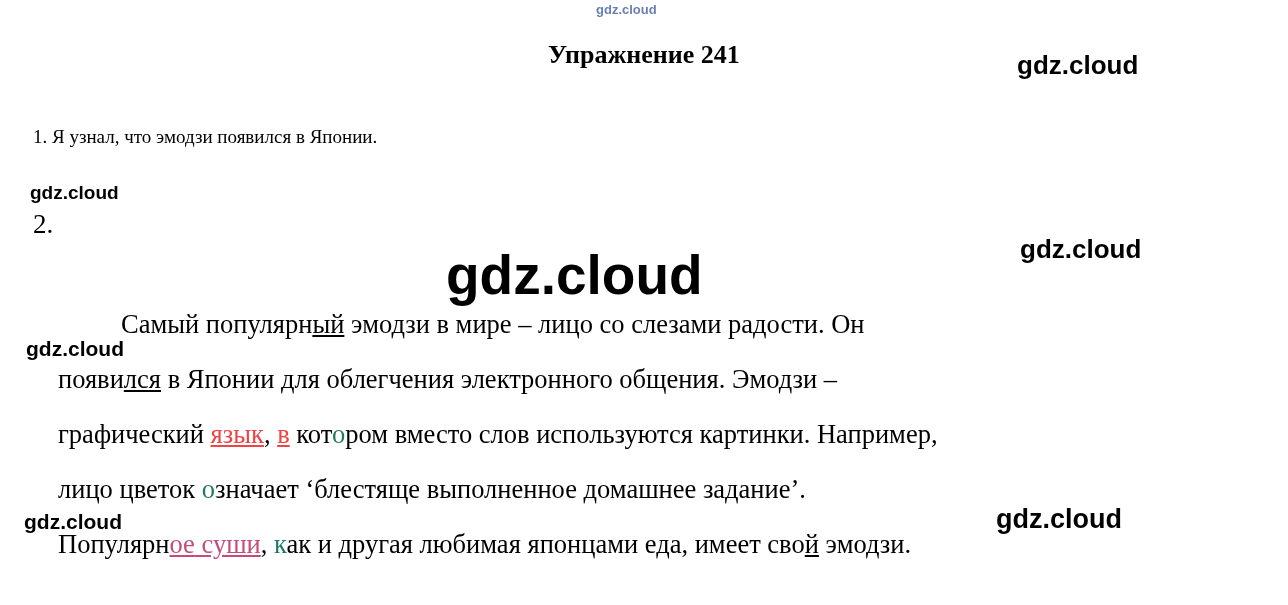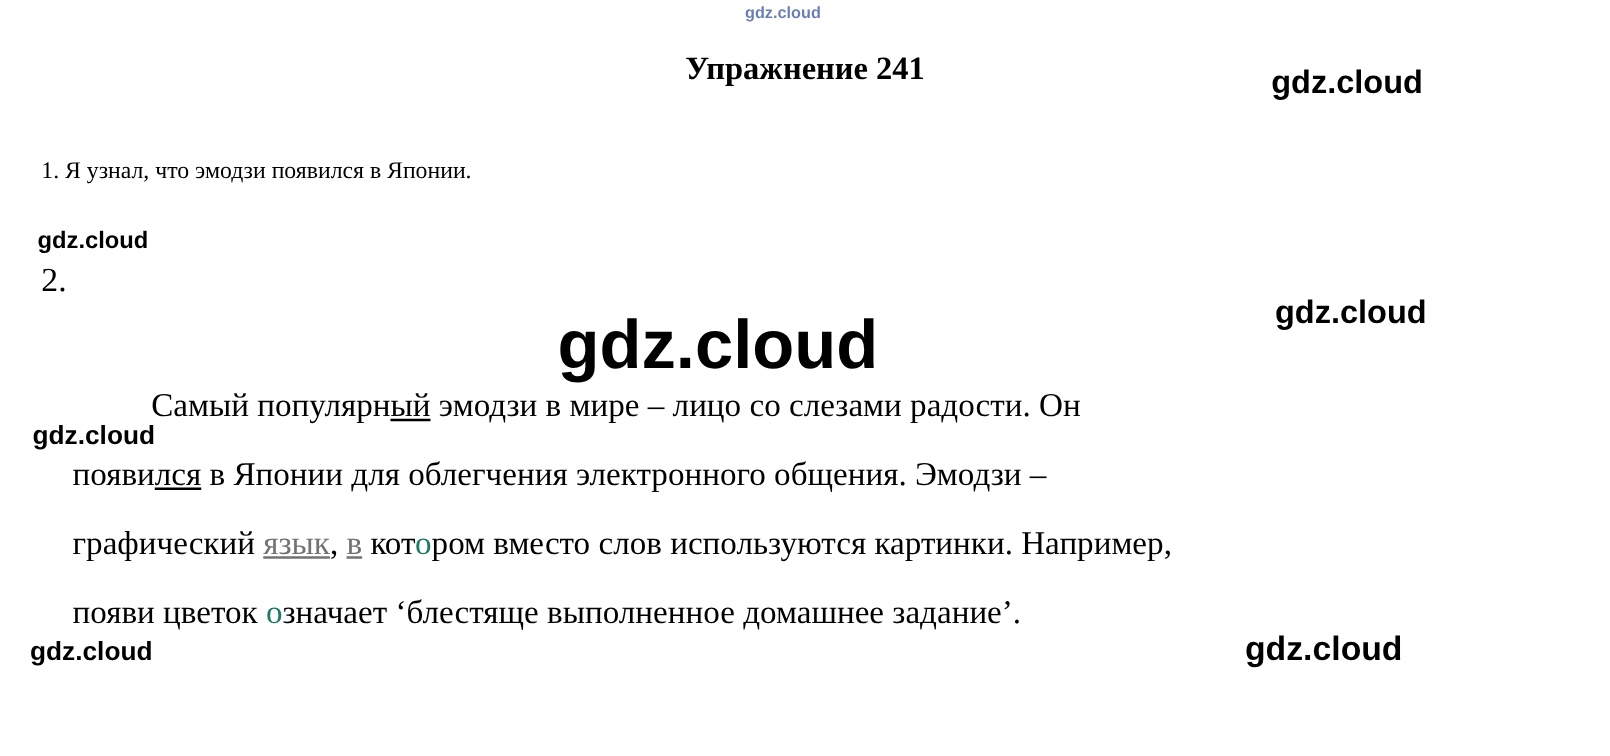--- a/index.html
+++ b/index.html
@@ -114,21 +114,21 @@
   }
 
   .u {
     text-decoration: underline;
     text-underline-offset: 2px;
   }
   .green {
     color: #1f7a63;
   }
   .green-u {
-    color: #737373;
+    color: #ef4444;
     text-decoration: underline;
     text-underline-offset: 2px;
   }
   .pink-u {
     color: #c64a7a;
     text-decoration: underline;
     text-underline-offset: 2px;
   }
 </style>
 </head>
@@ -149,20 +149,21 @@
   <div class="line2">2.</div>
 
   <div class="wm wm-r2">gdz.cloud</div>
 
   <div class="wm wm-center">gdz.cloud</div>
 
   <div class="para">
     <span>Самый популярн</span><span class="u">ый</span><span> эмодзи в мире – лицо со слезами радости. Он</span>
     <span class="nl"><span>появи</span><span class="u">лся</span><span> в Японии для облегчения электронного общения. Эмодзи –</span></span>
     <span class="nl"><span>графический </span><span class="green-u">язык</span><span>, </span><span class="green-u">в</span><span> кот</span><span class="green">о</span><span>ром вместо слов используются картинки. Например,</span></span>
-    <span class="nl"><span>появи цветок </span><span class="green">о</span><span>значает ‘блестяще выполненное домашнее задание’.</span></span>
+    <span class="nl"><span>лицо цветок </span><span class="green">о</span><span>значает ‘блестяще выполненное домашнее задание’.</span></span>
+    <span class="nl"><span>Популярн</span><span class="pink-u">ое</span><span class="pink-u"> суши</span><span>, </span><span class="green">к</span><span>ак и другая любимая японцами еда, имеет сво</span><span class="u">й</span><span> эмодзи.</span></span>
   </div>
 
   <div class="wm wm-l2">gdz.cloud</div>
   <div class="wm wm-l3">gdz.cloud</div>
   <div class="wm wm-r3">gdz.cloud</div>
 
 </div>
 
 </body></html>

